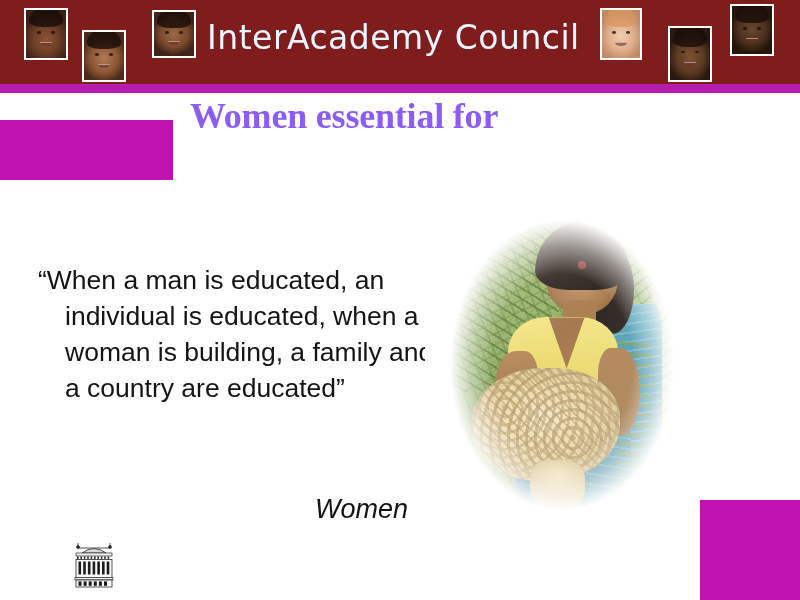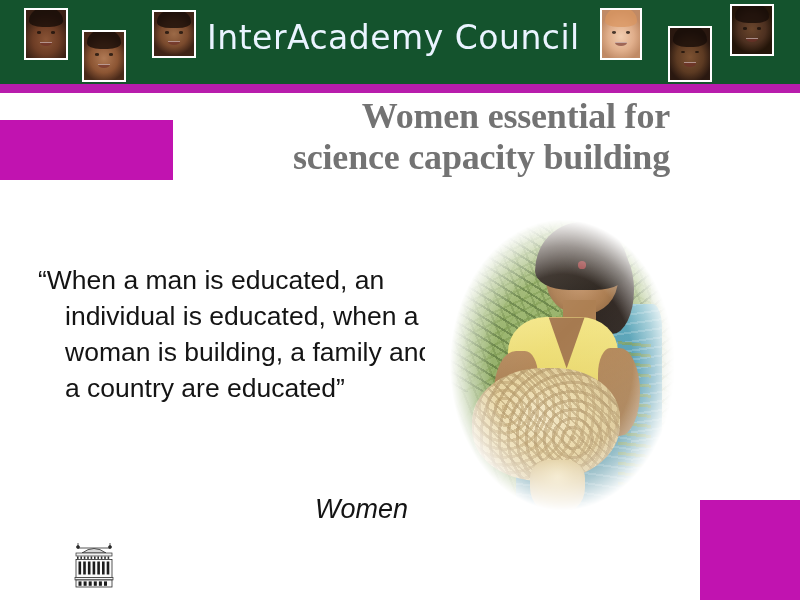--- a/index.html
+++ b/index.html
@@ -14,21 +14,21 @@
     overflow: hidden;
     font-family: "Liberation Sans", sans-serif;
   }
 
   
   #header-banner {
     position: absolute;
     left: 0; top: 0;
     width: 800px;
     height: 84px;
-    background: #14532d;
+    background: #7f1d1d;
     overflow: hidden;
   }
   #header-title {
     position: absolute;
     left: 207px;
     top: 18px;
     font-family: "DejaVu Sans", sans-serif;
     font-size: 33px;
     font-weight: 400;
     letter-spacing: 0.5px;
@@ -121,26 +121,26 @@
     height: 100px;
     background: #c113b0;
   }
 
   
   #slide-title {
     position: absolute;
     left: 190px;
     top: 96px;
     width: 480px;
-    text-align: right;
+    text-align: left;
     font-family: "Liberation Serif", "DejaVu Serif", serif;
     font-weight: bold;
     font-size: 36px;
     line-height: 41px;
-    color: #737373;
+    color: #8b5cf6;
     letter-spacing: -0.2px;
   }
   #slide-title .tl { display: block; white-space: nowrap; }
 
   
   #quote-block {
     position: absolute;
     left: 38px;
     top: 262px;
     width: 380px;
@@ -371,21 +371,20 @@
   </div>
 </div>
 
 <div id="header-stripe"></div>
 
 <div id="magenta-block-left"></div>
 <div id="magenta-block-bottomright"></div>
 
 <div id="slide-title">
   <span class="tl">Women essential for</span>
-  <span class="tl">science capacity building</span>
 </div>
 
 <div id="quote-block">“When a man is educated, an individual is educated, when a woman is building, a family and a country are educated”</div>
 <div id="quote-attribution">Women</div>
 
 <div id="main-photo">
   <div class="photo-scene">
     <div class="pl" id="bg-foliage"></div>
     <div class="pl" id="palm-left"></div>
     <div class="pl" id="palm-right"></div>

